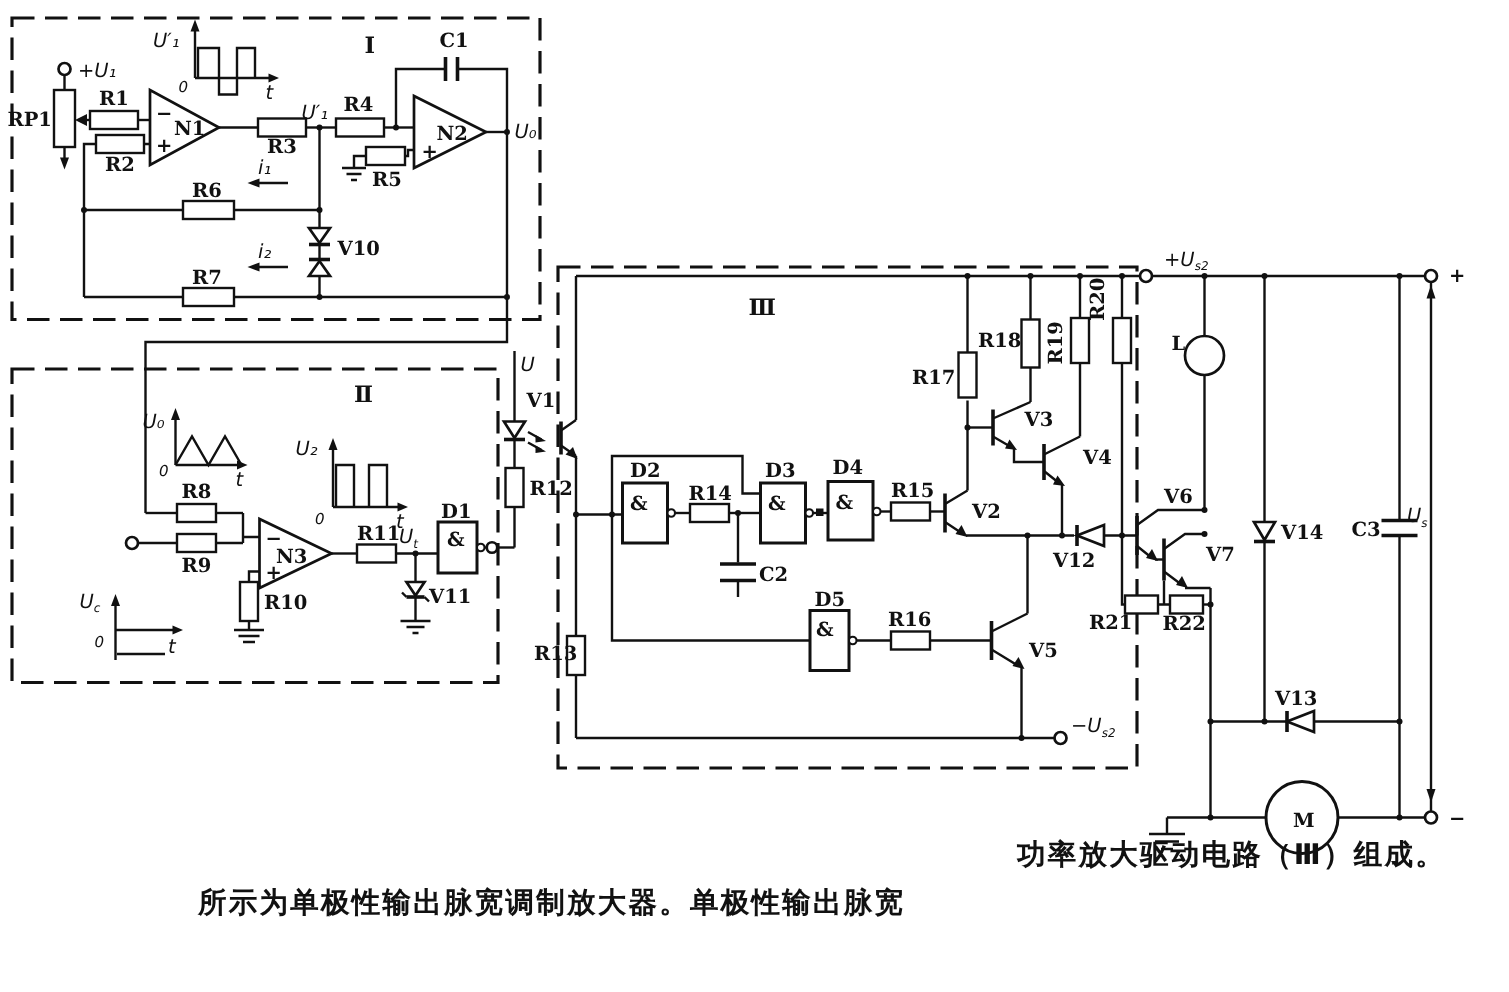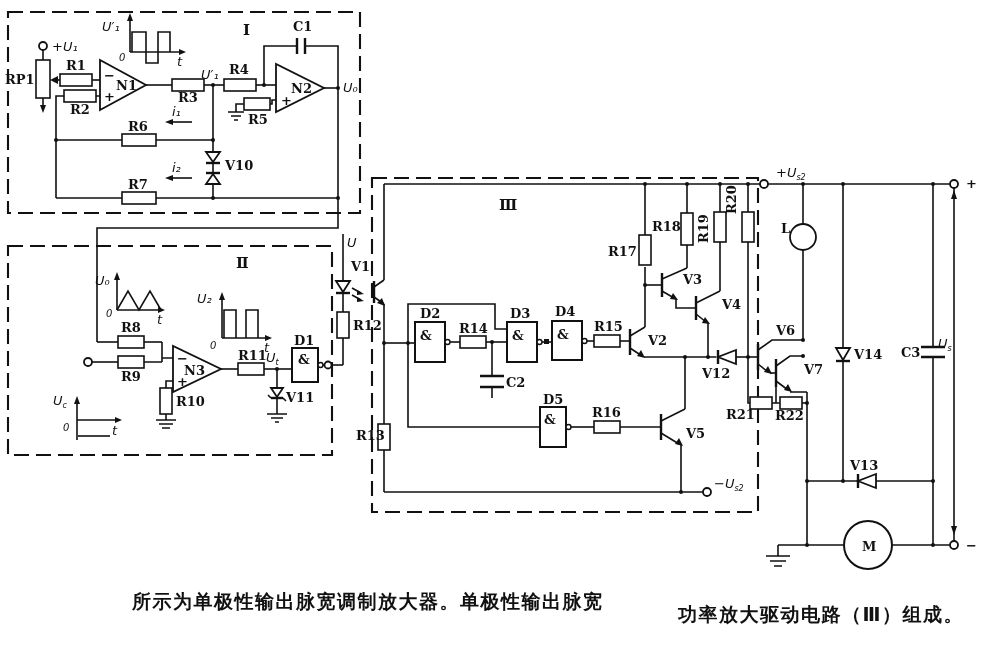--- a/index.html
+++ b/index.html
@@ -473,14 +473,14 @@
     <path class="wire" d="M844 545 H778 M892 545 H950"></path>
     <circle class="solid" cx="807" cy="545" r="2"></circle>
         <circle class="solid" cx="933" cy="545" r="2"></circle>
     <path class="wire" d="M778 545 V556 M766 556 H790 M770 561 H786 M774 566 H782"></path>
     <circle class="term" cx="954" cy="545" r="4"></circle>
     <text class="sign" x="966" y="550">−</text>
   </g>
 </svg>
 
 <div class="cap" style="left:132px;top:589px;text-align:right;">所示为单极性输出脉宽调制放大器。单极性输出脉宽</div>
-<div class="cap" style="left:678px;top:602px;">功率放大驱动电路（Ⅲ）组成。</div>
+<div class="cap" style="left:678px;top:557px;">功率放大驱动电路（Ⅲ）组成。</div>
 </div>
 
 </body></html>

